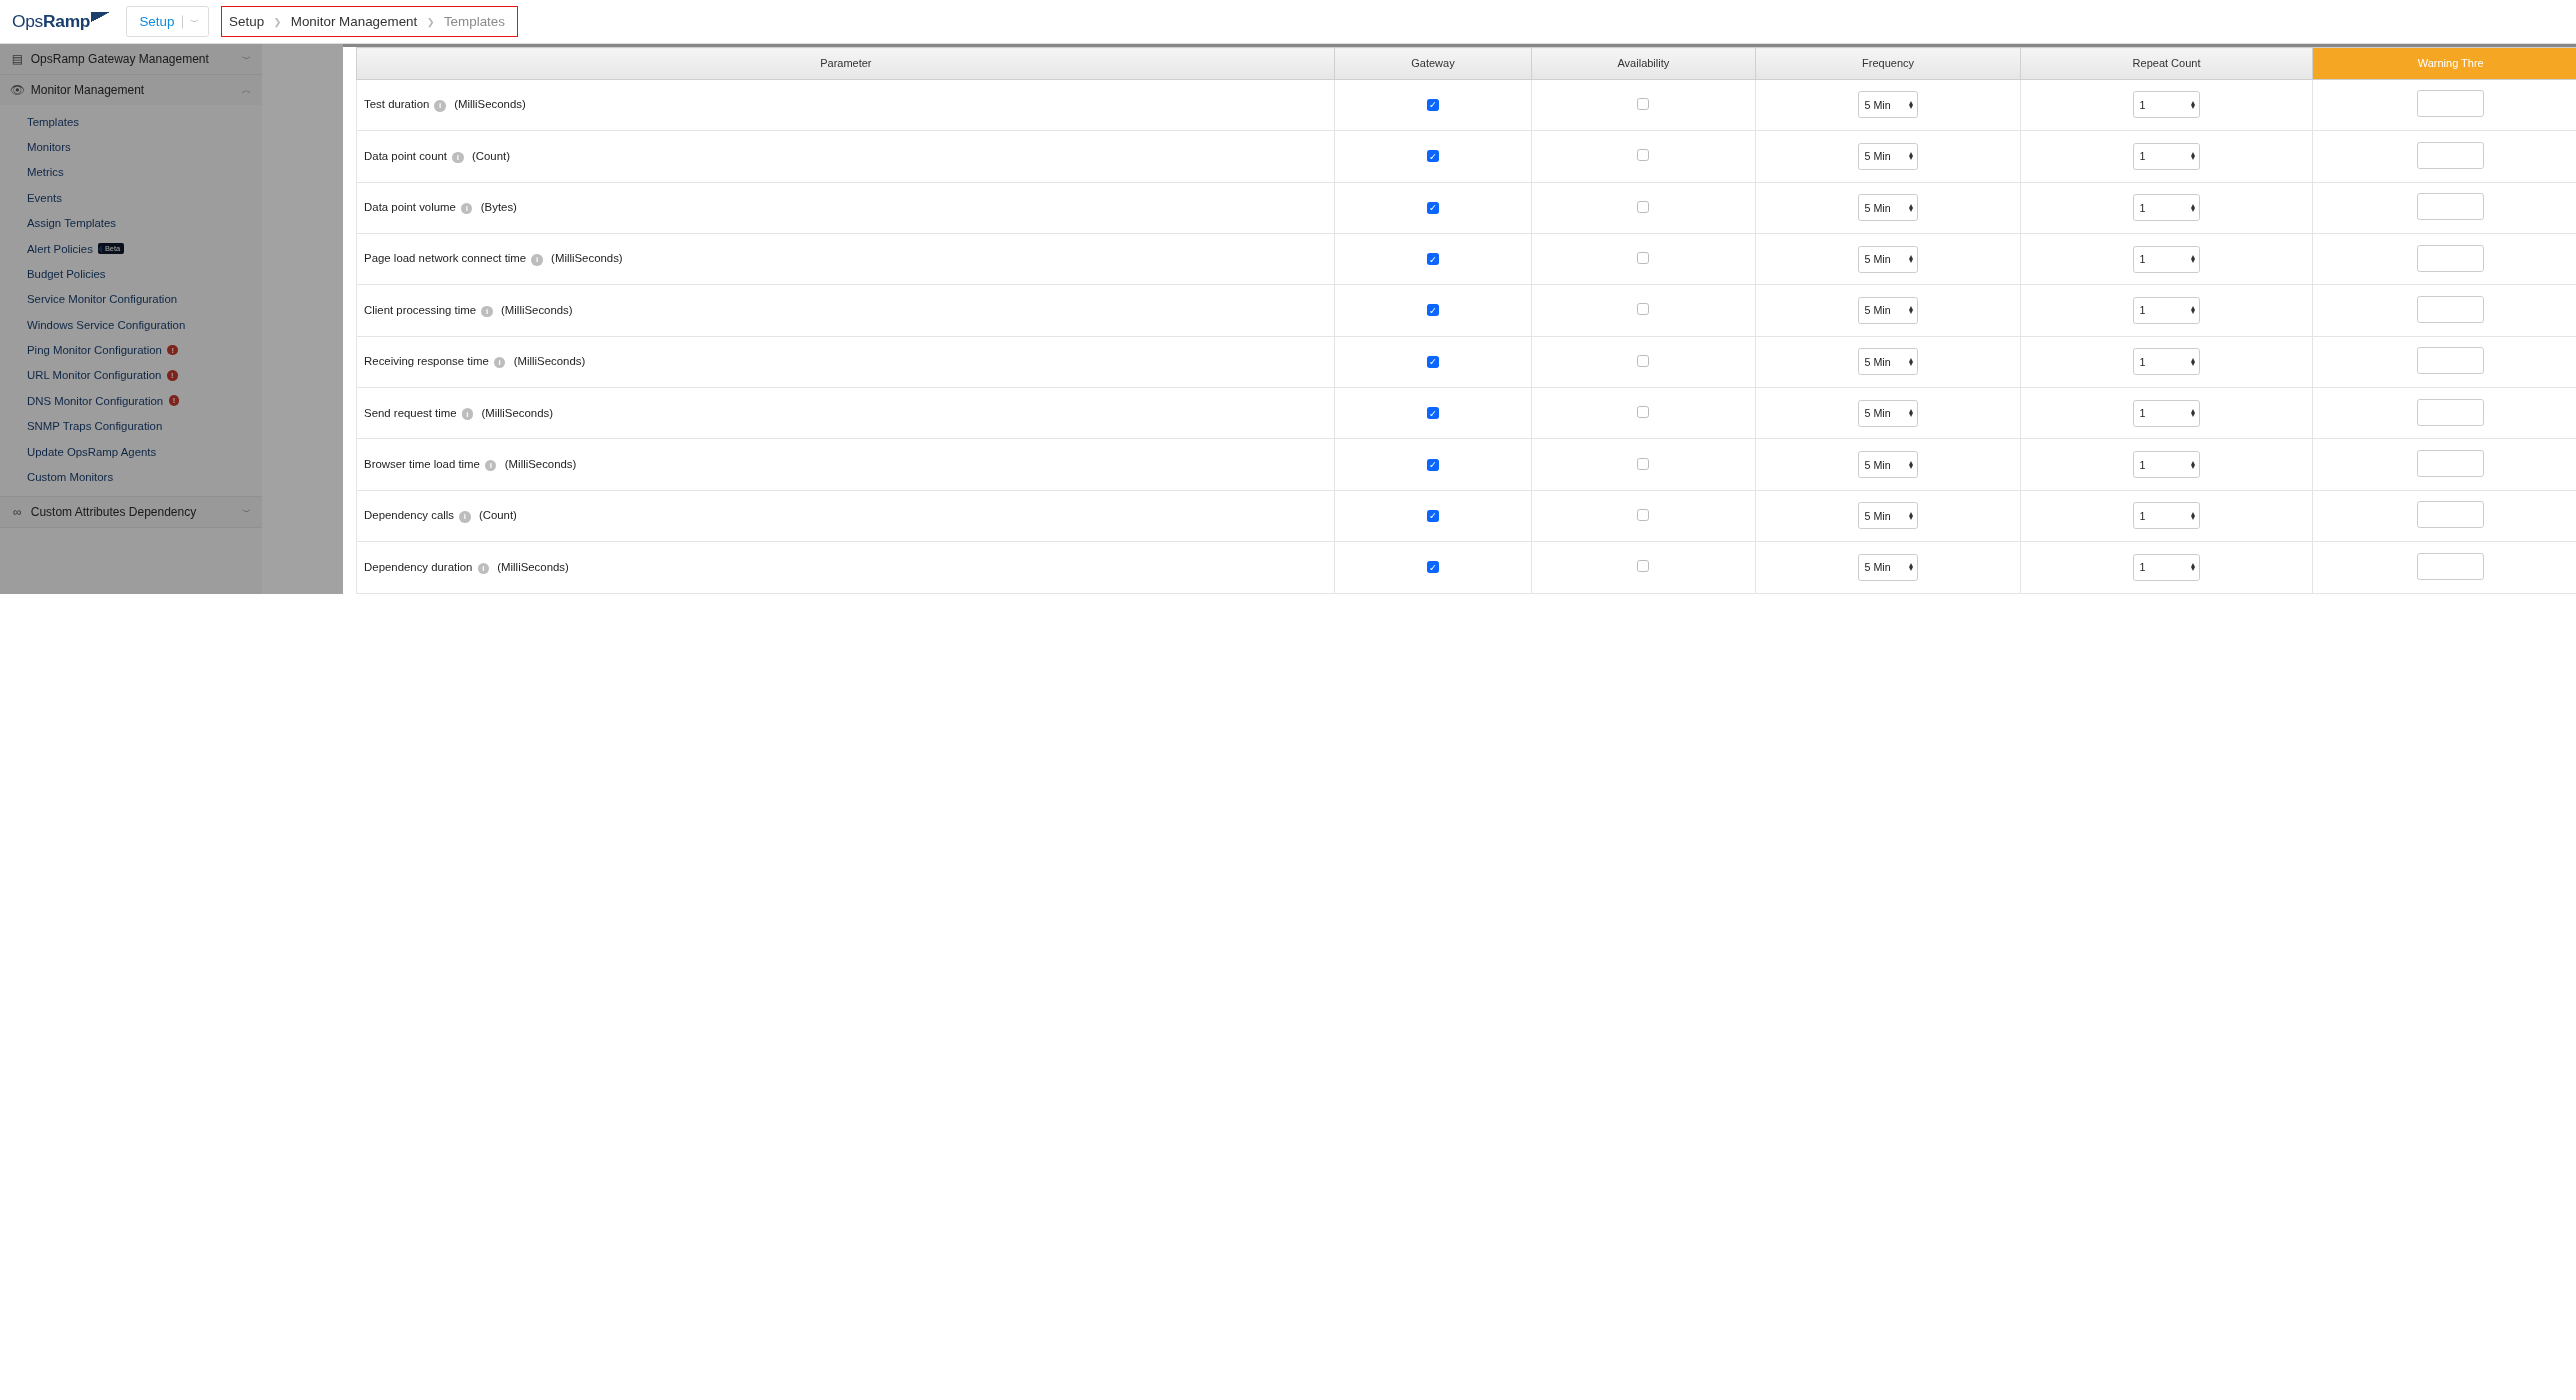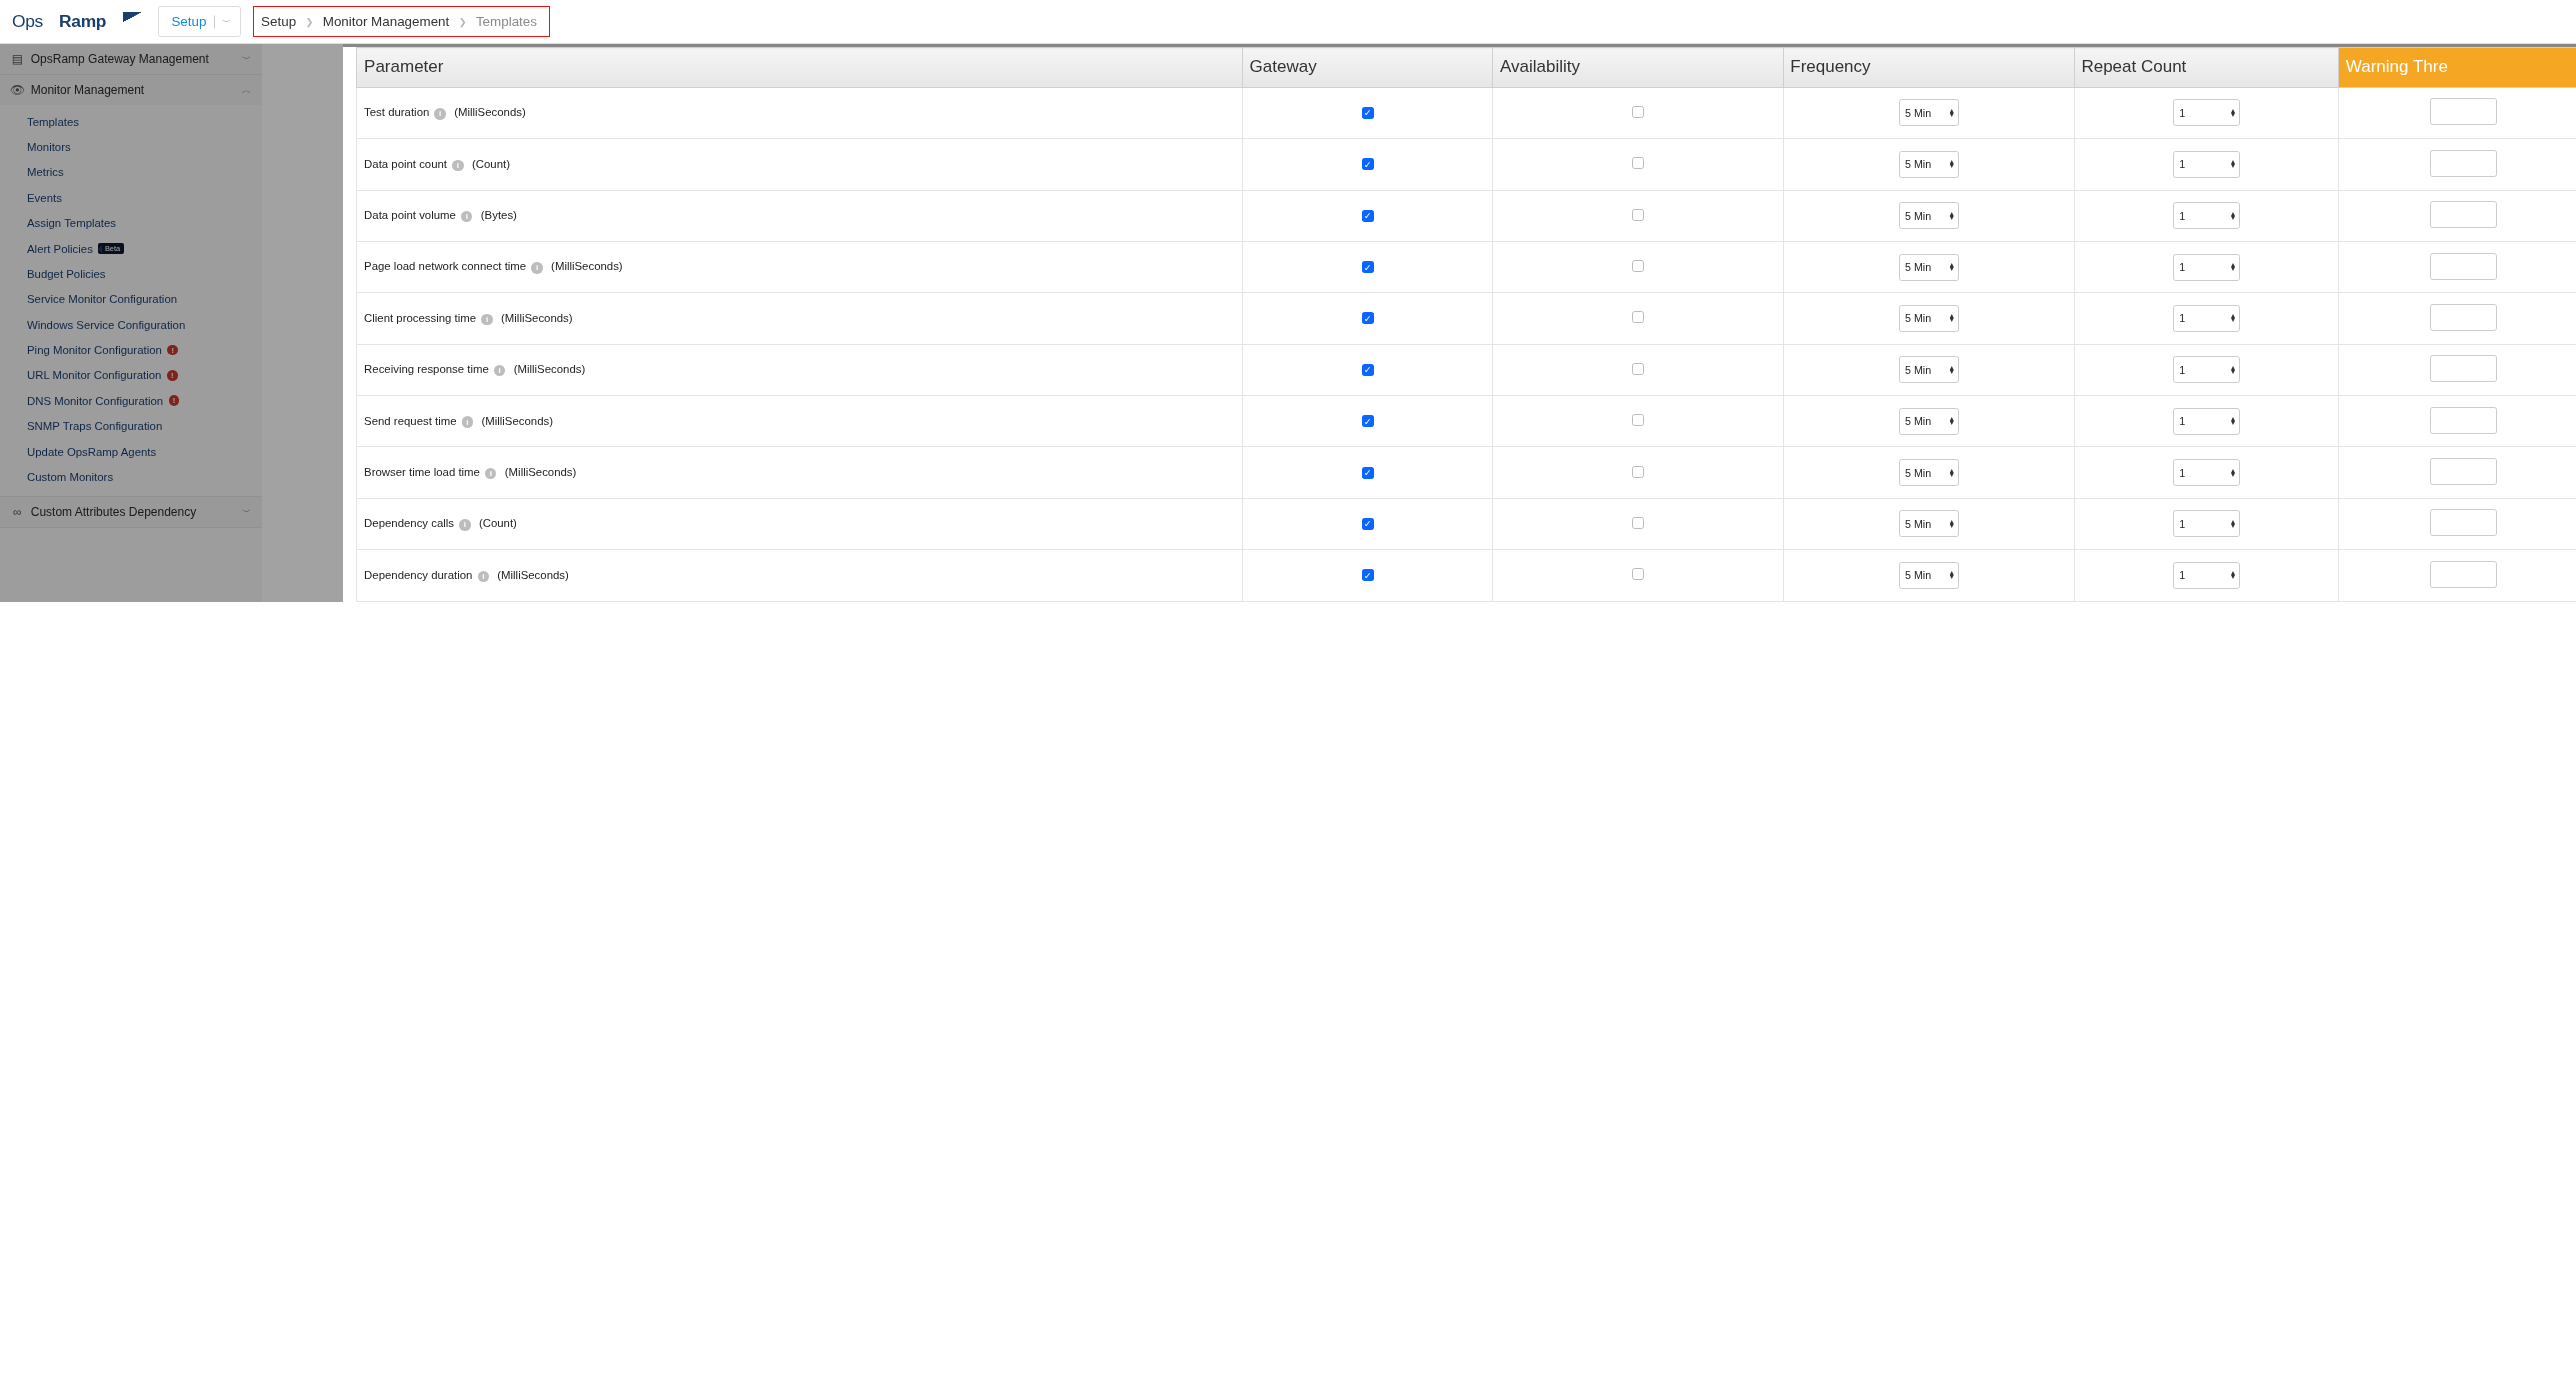--- a/index.html
+++ b/index.html
@@ -1,18 +1,18 @@
 <!DOCTYPE html>
 <html style="font-size:10.7px"><head>
 <meta charset="utf-8">
 <style>
   * { box-sizing: border-box; margin: 0; padding: 0; }
   body { font-family: -apple-system, BlinkMacSystemFont, "Segoe UI", Arial, sans-serif; font-size: 9.4px; color: #222; background: #fff; }
   .header { display: flex; align-items: center; height: 44px; border-bottom: 0.7px solid #ddd; }
-  .logo { display: flex; align-items: baseline; padding: 0 12px; font-size: 17.4px; font-weight: 400; color: #1a3e6e; letter-spacing: -0.3px; gap: 16px;}
+  .logo { display: flex; align-items: baseline; padding: 0 12px; font-size: 17.4px; font-weight: 400; color: #1a3e6e; letter-spacing: -0.3px;}
   .logo-accent { font-weight: 600; }
   .logo-wedge {
     display:inline-block; width:19px; height:9.4px;
     background: linear-gradient(to top left, transparent 49%, #1a3e6e 50%);
     margin-left:1.3px; position:relative; top:-5.4px;
   }
   .setup-dd { margin-left: 4px; border: 0.7px solid #ddd; border-radius: 2.7px; padding: 6.7px 34px 6.7px 12px; position: relative; color:#0d8ddb; font-size:13.4px; cursor:pointer;}
   .setup-dd .chev { position:absolute; right:9.4px; top:50%; transform:translateY(-50%); border-left:0.7px solid #ccc; padding-left:6.7px; color:#888; font-size:9.4px;}
   .crumbs { display:flex; align-items:center; gap:9.4px; margin-left:12px; font-size:13.4px; color:#333; padding: 6.7px 12px 6.7px 6.7px; border:1.3px solid #e11; position:relative;}
   .crumbs .sep { color:#b8b8b8; font-size:9.4px;}
@@ -27,21 +27,21 @@
   .side-items { padding: 4px 0 6.7px 0;}
   .side-item { padding: 6.7px 6.7px 6.7px 27px; font-size:11.4px; color:#1a3e6e; cursor:pointer; display:flex; align-items:center; gap:5.4px;}
   .badge-beta { background:#0f172a; color:#fff; font-size:7.4px; border-radius:2px; padding:1.3px 4px 1.3px 6.7px; position:relative;}
   .badge-beta::before{ content:""; position:absolute; left:-4px; top:50%; transform:translateY(-50%); border:4px solid transparent; border-right-color:#1a3e6e;}
   .dot-red { width:10.7px; height:10.7px; border-radius:50%; background:#c0392b; display:inline-flex; align-items:center; justify-content:center; color:#fff; font-size:7.4px; font-weight:bold;}
   .gap-col { width:81px; background:#f9f9f9; position:relative;}
   .gap-col .gap-overlay{position:absolute; inset:0; background:rgba(0,0,0,0.35);}
   .main { flex:1; background:#fff; border-top:3.4px solid #888; padding: 0; overflow:hidden;}
   .main-title { font-size:14.8px; font-weight:600; padding:12px 13.4px 13.4px 13.4px;}
   .tbl { width:100%; border-collapse:collapse; margin-left:13.4px;}
-  .tbl th { background:linear-gradient(#f5f5f5,#e6e6e6); border:0.7px solid #cfcfcf; padding:9.4px 6.7px; font-size:17px; font-weight:400; color:#333; text-align:left;margin-left:33px;}
+  .tbl th { background:linear-gradient(#f5f5f5,#e6e6e6); border:0.7px solid #cfcfcf; padding:9.4px 6.7px; font-size:11px; font-weight:400; color:#333; text-align:center;margin-left:33px;}
   .tbl th.param-h { width:288px; }
   .tbl th.mon-h { width:54px;}
   .tbl th.avail-h { width:64px;}
   .tbl th.freq-h { width:78px;}
   .tbl th.rep-h { width:86px;}
   .tbl th.warn-h { background:#f5a623; color:#fff; font-weight:500; width:81px;}
   .tbl td { border:0.7px solid #e4e4e4; padding:10.7px 6.7px; text-align:center; vertical-align:middle; background:#fff;}
   .tbl td.param { text-align:left; font-size:11.4px; color:#222; position:relative;}
   .param-wrap{position:relative;}
   .info-ic { display:inline-flex; width:11.4px; height:11.4px; border-radius:50%; background:#bdbdbd; color:#fff; font-size:8px; font-weight:bold; align-items:center; justify-content:center; margin:0 2px;}

